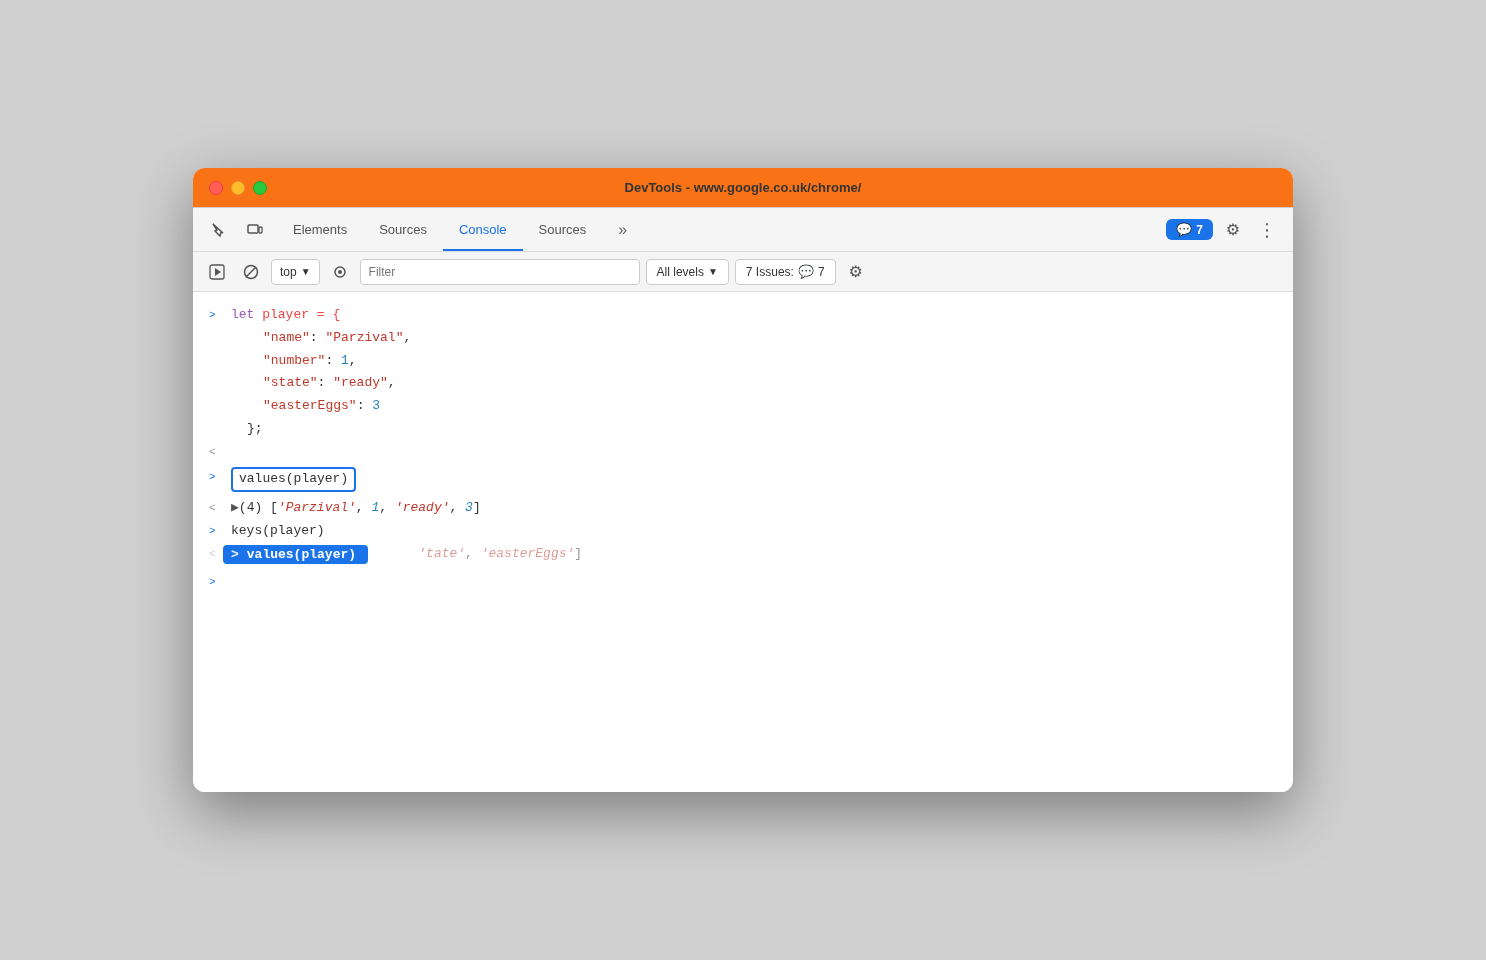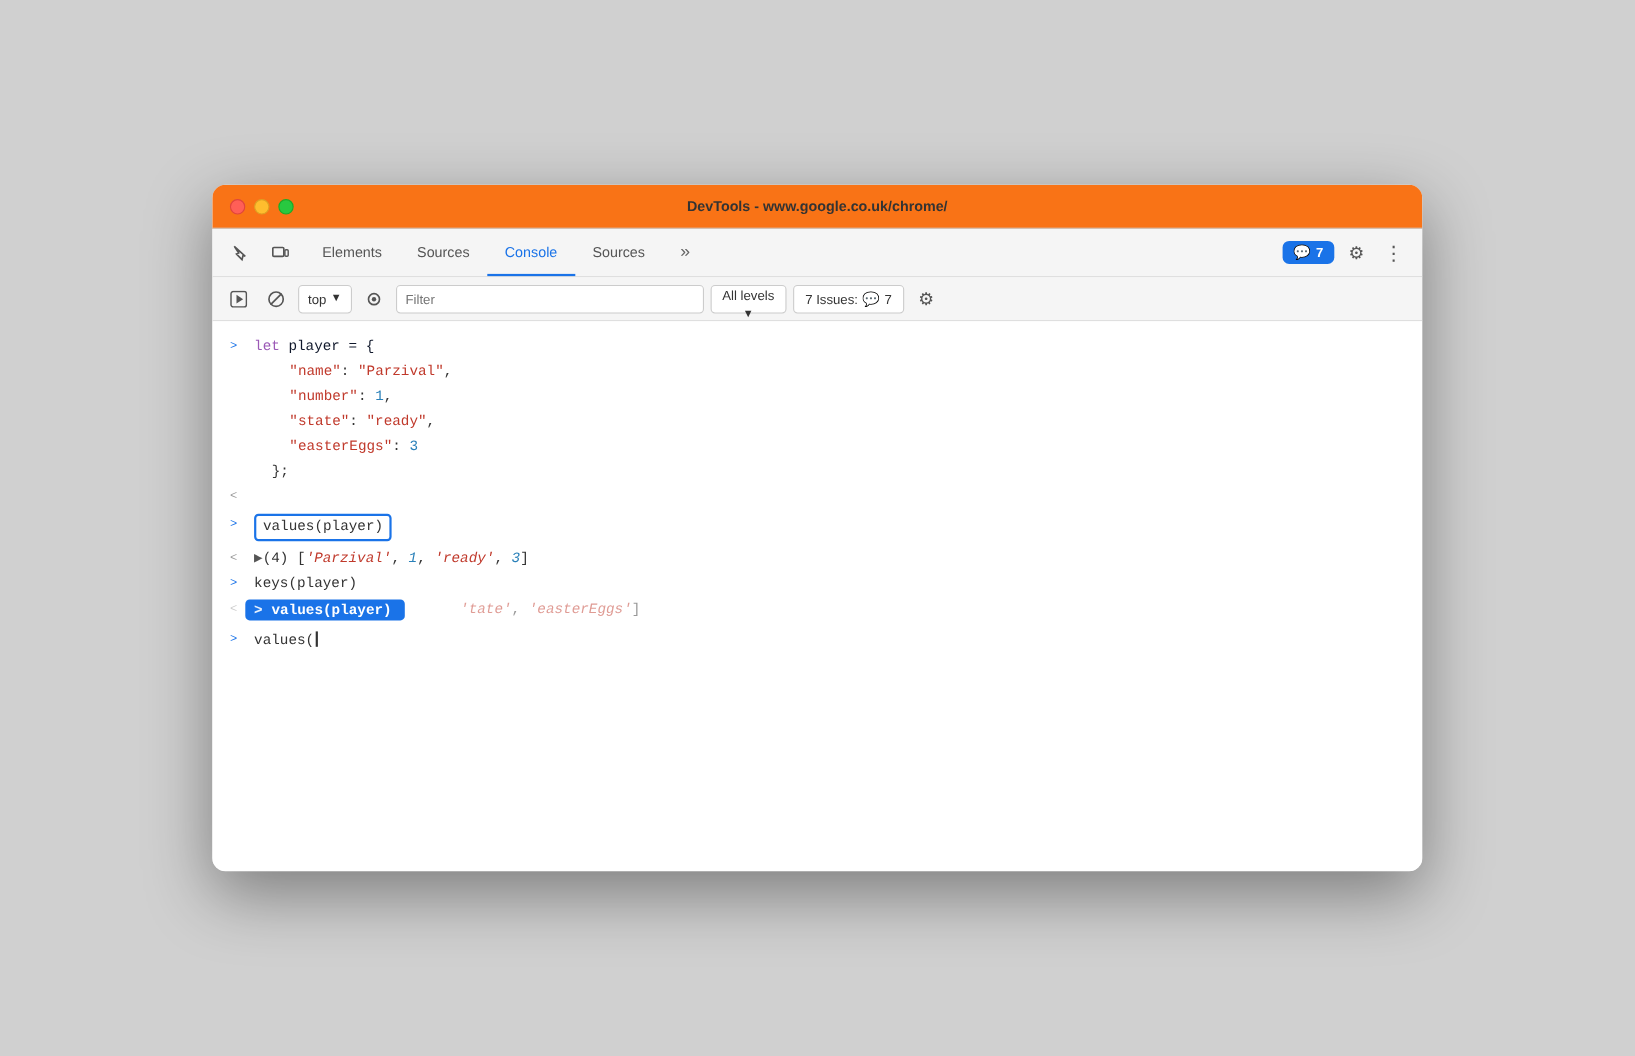--- a/index.html
+++ b/index.html
@@ -196,21 +196,20 @@
       align-items: center;
       gap: 4px;
       padding: 2px 10px;
       border: 1px solid #ccc;
       border-radius: 4px;
       font-size: 12px;
       color: #333;
       cursor: pointer;
       background: white;
       height: 26px;
-      flex-direction: column;
     }
 
     .issues-count {
       display: flex;
       align-items: center;
       gap: 4px;
       padding: 2px 10px;
       border: 1px solid #ccc;
       border-radius: 4px;
       font-size: 12px;
@@ -395,21 +394,21 @@
       <span>7</span>
     </div>
     <button class="toolbar-btn devtools-settings-icon">⚙</button>
   </div>
 
   <div class="console-output">
 
     <div class="console-line">
       <span class="line-arrow blue">&gt;</span>
       <span class="code-content">
-        <span class="kw">let</span> <span style="color:#0f172a;">player = {</span>
+        <span class="kw">let</span> <span style="color:#ef4444;">player = {</span>
       </span>
     </div>
     <div class="console-line">
       <span class="line-arrow"></span>
       <span class="code-content" style="padding-left:32px;">
         <span class="prop">"name"</span><span style="color:#333;">: </span><span class="str">"Parzival"</span><span style="color:#333;">,</span>
       </span>
     </div>
     <div class="console-line">
       <span class="line-arrow"></span>
@@ -472,19 +471,16 @@
       <div style="position: absolute; top: 2px; left: 30px; z-index: 10;">
         <div class="autocomplete-suggestion">
           <span class="prompt">&gt;</span>
           <span>values(player)</span>
         </div>
       </div>
     </div>
 
     <div class="console-line">
       <span class="line-arrow blue">&gt;</span>
-      <span class="code-content">
-        <span style="color:#333;">values(</span><span class="input-cursor"></span>
-      </span>
     </div>
 
   </div>
 </div>
 
 </body></html>

